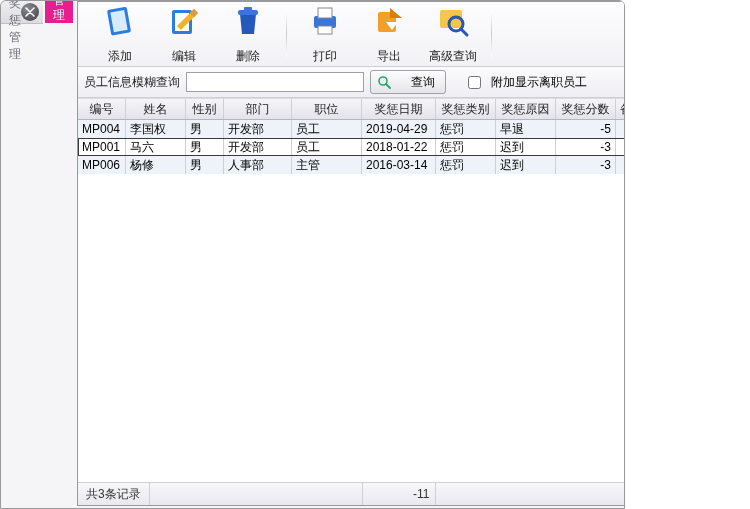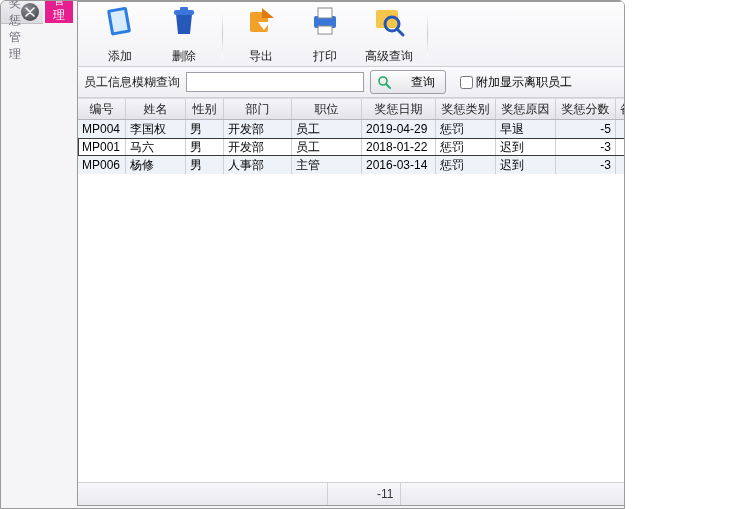--- a/index.html
+++ b/index.html
@@ -14,21 +14,21 @@
 .toolbar{height:64px;background:linear-gradient(#fdfdfe,#f2f2f6);border-bottom:1px solid #cfcfd4;display:flex;align-items:center;padding:0 10px;gap:0}
 .tbtn{width:64px;display:flex;flex-direction:column;align-items:center;justify-content:center;cursor:pointer;gap:10px}
 .tbtn .ticon{width:34px;height:34px;display:flex;align-items:center;justify-content:center}
 .tbtn .tlabel{font-size:12px;color:#222}
 .sep{width:1px;height:46px;background:linear-gradient(#fff,#c9c9ce,#fff);margin:0 6px}
 .filterbar{height:30px;background:linear-gradient(#fbfbfd,#eeeef3);border-bottom:1px solid #cfcfd4;display:flex;align-items:center;padding:0 6px;gap:6px}
 .filterbar label{color:#222}
 .filterbar input[type=text]{width:170px;height:18px;border:1px solid #9f9fa8;background:#fff;padding:0 3px;font-size:12px}
 .qbtn{height:22px;border:1px solid #9f9fa8;background:linear-gradient(#fefefe,#e5e5ea);border-radius:3px;display:flex;align-items:center;padding:0 10px 0 6px;cursor:pointer;gap:20px}
 .qbtn .mag{width:14px;height:14px}
-.chk{display:flex;align-items:center;gap:3px;margin-left:8px}
+.chk{display:flex;align-items:center;gap:10px;margin-left:16px}
 .chk input{width:13px;height:13px;margin:0}
 .grid{flex:1;display:flex;flex-direction:column;background:#fff;overflow:hidden}
 .ghead{display:flex;height:20px;background:linear-gradient(#f5f5f9,#e3e3e9);border-bottom:1px solid #b5b5bc;border-top:1px solid #dcdce0}
 .ghead .gc,.grow .gc{border-right:1px solid #cfcfd4;padding:0 4px;box-sizing:border-box;overflow:hidden;white-space:nowrap;display:flex;align-items:center;height:100%}
 .ghead .gc{justify-content:center;color:#222;font-weight:normal}
 .gbody{flex:1;overflow:auto}
 .grow{display:flex;height:18px;font-size:12px}
 .grow.alt{background:#eef3fa}
 .grow.sel{background:#fff;outline:1px solid #3a3a3a;outline-offset:-1px}
 .gc.num{justify-content:flex-end}
@@ -65,47 +65,58 @@
               <svg width="34" height="34" viewBox="0 0 34 34">
                 <rect x="6" y="4" width="20" height="26" rx="2" fill="#2b7de0" transform="rotate(-10 17 17)"></rect>
                 <rect x="9" y="7" width="14" height="20" fill="#d8ecff" transform="rotate(-10 17 17)"></rect>
               </svg>
             </span>
         <span class="tlabel">添加</span>
       </div>
       <div class="tbtn">
         <span class="ticon">
               <svg width="34" height="34" viewBox="0 0 34 34">
+                <rect x="5" y="6" width="20" height="24" rx="2" fill="#2b7de0"></rect>
+                <rect x="8" y="9" width="14" height="18" fill="#fff"></rect>
+                <path d="M14 26 L28 12 L24 8 L10 22 Z" fill="#f3b02a"></path>
+                <rect x="24" y="6" width="6" height="6" fill="#d94" transform="rotate(45 27 9)"></rect>
+              </svg>
+            </span>
+        <span class="tlabel">编辑</span>
+      </div>
+      <div class="tbtn">
+        <span class="ticon">
+              <svg width="34" height="34" viewBox="0 0 34 34">
                 <path d="M9 10 L25 10 L23 30 L11 30 Z" fill="#2558b8"></path>
                 <rect x="7" y="6" width="20" height="5" rx="2" fill="#3a75d8"></rect>
                 <rect x="13" y="3" width="8" height="4" rx="1" fill="#3a75d8"></rect>
               </svg>
             </span>
         <span class="tlabel">删除</span>
       </div>
       <div class="sep"></div>
       <div class="tbtn">
         <span class="ticon">
               <svg width="34" height="34" viewBox="0 0 34 34">
+                <rect x="6" y="12" width="22" height="12" rx="2" fill="#3a75d8"></rect>
+                <rect x="10" y="4" width="14" height="10" fill="#fff" stroke="#888"></rect>
+                <rect x="10" y="22" width="14" height="8" fill="#fff" stroke="#888"></rect>
+              </svg>
+            </span>
+        <span class="tlabel">打印</span>
+      </div>
+      <div class="tbtn">
+        <span class="ticon">
+              <svg width="34" height="34" viewBox="0 0 34 34">
                 <rect x="6" y="8" width="18" height="20" rx="2" fill="#f3a02a"></rect>
                 <path d="M18 4 L30 14 L18 14 Z" fill="#e07b10"></path>
                 <path d="M14 18 L26 18 L20 26 Z" fill="#fff"></path>
               </svg>
             </span>
         <span class="tlabel">导出</span>
-      </div>
-      <div class="tbtn">
-        <span class="ticon">
-              <svg width="34" height="34" viewBox="0 0 34 34">
-                <rect x="6" y="12" width="22" height="12" rx="2" fill="#3a75d8"></rect>
-                <rect x="10" y="4" width="14" height="10" fill="#fff" stroke="#888"></rect>
-                <rect x="10" y="22" width="14" height="8" fill="#fff" stroke="#888"></rect>
-              </svg>
-            </span>
-        <span class="tlabel">打印</span>
       </div>
       <div class="tbtn">
         <span class="ticon">
               <svg width="34" height="34" viewBox="0 0 34 34">
                 <rect x="4" y="6" width="22" height="18" rx="2" fill="#f5c64a"></rect>
                 <circle cx="20" cy="20" r="7" fill="none" stroke="#2558b8" stroke-width="3"></circle>
                 <line x1="25" y1="25" x2="31" y2="31" stroke="#2558b8" stroke-width="3" stroke-linecap="round"></line>
               </svg>
             </span>
         <span class="tlabel">高级查询</span>
@@ -178,19 +189,20 @@
               <div class="gc c5">2016-03-14</div>
               <div class="gc c6">惩罚</div>
               <div class="gc c7">迟到</div>
               <div class="gc c8 num">-3</div>
               <div class="gc c9"></div>
             </div>
           </div>
     </div>
 
     <div class="statusbar">
+      <div class="sleft">共3条记录</div>
       <div class="smid"></div>
       <div class="ssum">-11</div>
       <div class="send"></div>
     </div>
    </div>
   </div>
 </div>
 
 </body></html>

